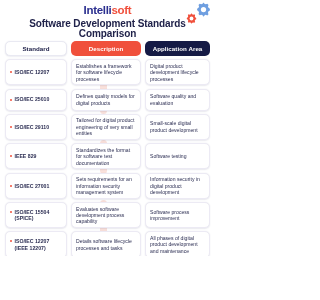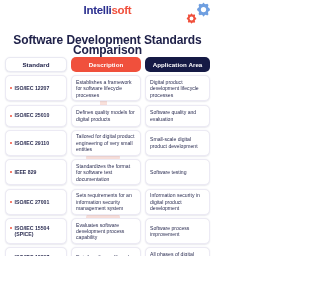--- a/index.html
+++ b/index.html
@@ -66,22 +66,22 @@
   .logo {
     font-size: 11.5px;
     font-weight: bold;
     letter-spacing: -0.3px;
     line-height: 13px;
   }
   .logo .intelli { color: #2b2f8f; }
   .logo .soft { color: #f0503c; }
 
   .subtitle {
-    margin-top: 18px;
-    font-size: 12px;
+    margin-top: 2px;
+    font-size: 10px;
     font-weight: bold;
     color: #20224a;
     letter-spacing: -0.1px;
     line-height: 10px;
   }
 
   .gears {
     position: absolute;
     right: 4px;
     top: 1px;

